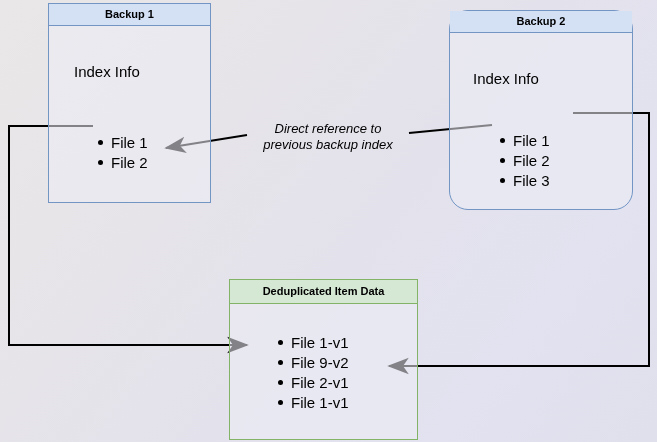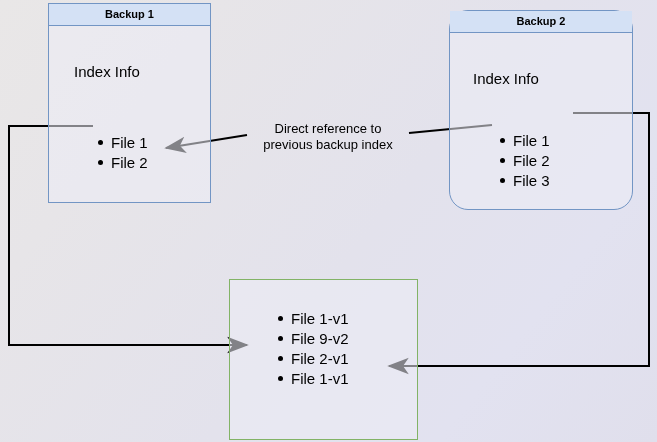--- a/index.html
+++ b/index.html
@@ -105,21 +105,21 @@
   #center-label {
     position: absolute;
     left: 248px;
     top: 121px;
     width: 160px;
     text-align: center;
     font-size: 13px;
     line-height: 16px;
     color: #000;
   }
-  #center-label .line { display: block; white-space: nowrap; }
+  #center-label .line { display: block; white-space: nowrap; font-style: italic; }
 </style>
 </head>
 <body>
 
 <div id="canvas">
 
   <svg id="wires" viewBox="0 0 657 442" width="657" height="442" xmlns="http://www.w3.org/2000/svg">
     <defs>
       <marker id="arrow-end" viewBox="0 0 12 10" refX="11" refY="5" markerWidth="11" markerHeight="9" orient="auto-start-reverse">
         <path d="M 0 0.4 L 12 5 L 0 9.6 L 3.2 5 Z" fill="#000000"></path>
@@ -167,20 +167,21 @@
         </li>
         <li>
           <span class="bullet"></span>
           <span>File 3</span>
         </li>
       </ul>
     </div>
   </div>
 
   <div class="box green" style="left:229px; top:279px; width:189px; height:161px;">
+    <div class="box-header">Deduplicated Item Data</div>
     <div class="box-body" style="height:135px;">
       <ul class="file-list" style="left:46px; top:29px;">
         <li>
           <span class="bullet"></span>
           <span>File 1-v1</span>
         </li>
         <li>
           <span class="bullet"></span>
           <span>File 9-v2</span>
         </li>

